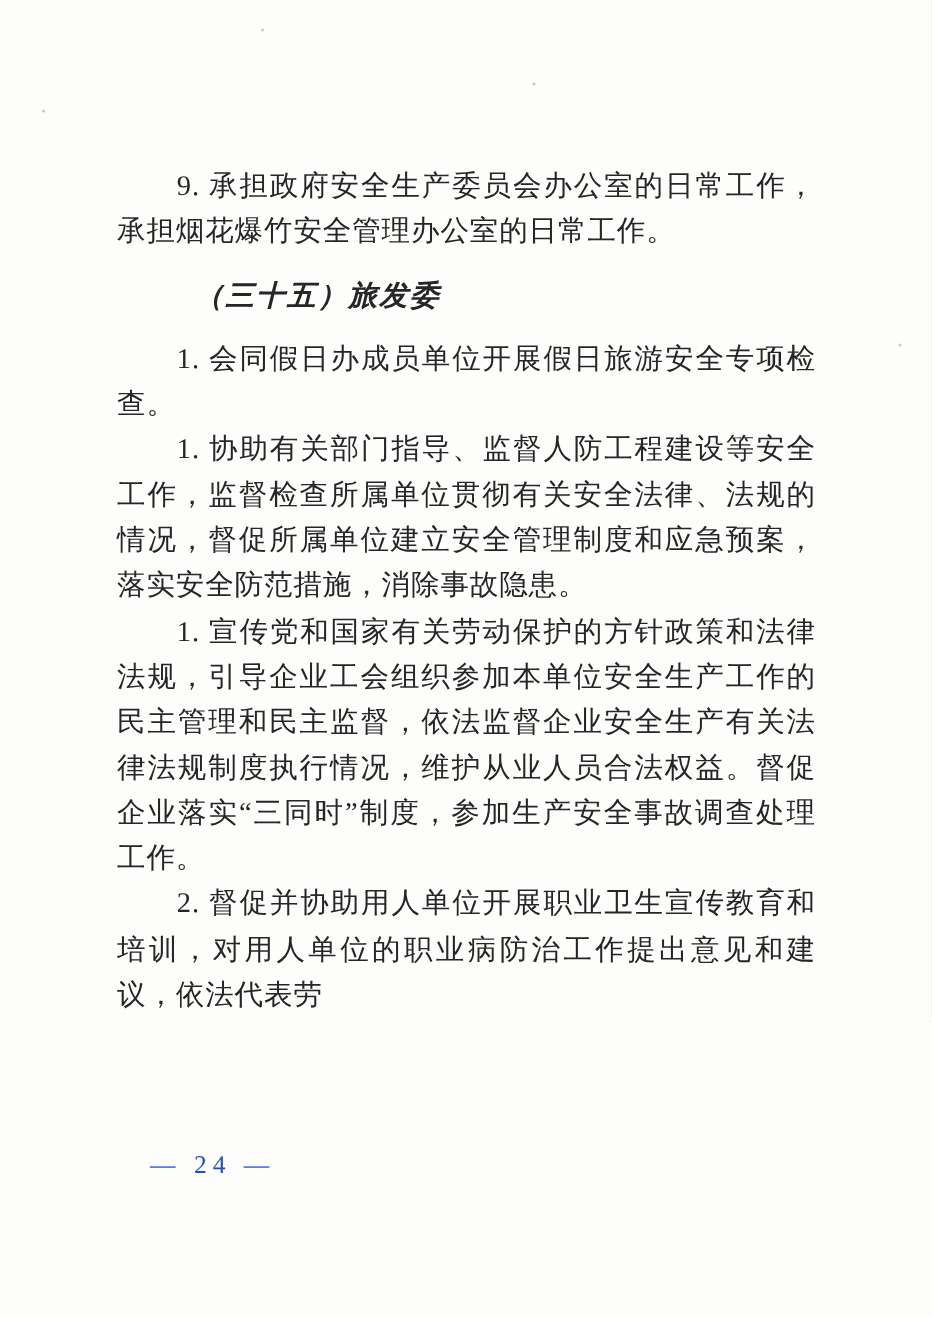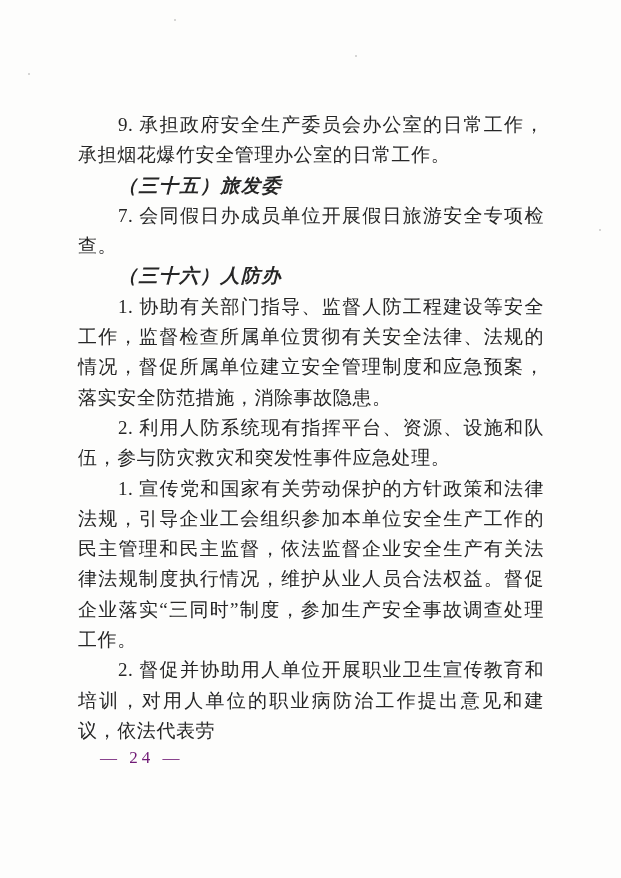--- a/index.html
+++ b/index.html
@@ -26,54 +26,52 @@
     line-height: 30.3px;
     text-align: justify;
     text-justify: inter-character;
   }
   .paragraph {
     margin: 0;
     text-indent: 2.1em;
     letter-spacing: 0.6px;
   }
   .heading {
-    margin: 0;
+    margin: 12px;
     text-indent: 2.1em;
     font-weight: bold;
     font-style: italic;
     letter-spacing: 1.5px;
   }
   .page-number {
     position: absolute;
     left: 100px;
-    top: 748px;
+    top: 767px;
     font-size: 17px;
     letter-spacing: 4px;
-    color: #701a75;
+    color: #1d4ed8;
   }
   
   .speck {
     position: absolute;
     background: #c9c9c9;
     border-radius: 50%;
     width: 2px;
     height: 2px;
   }
 </style>
 </head>
 <body>
 
 <div class="page">
   <div class="doc-body">
       <div class="paragraph">9. 承担政府安全生产委员会办公室的日常工作，承担烟花爆竹安全管理办公室的日常工作。</div>
       <div class="heading">（三十五）旅发委</div>
-      <div class="paragraph">7. 会同假日办成员单位开展假日旅游安全专项检查。</div>
-      <div class="heading">（三十六）人防办</div>
+      <div class="paragraph">1. 会同假日办成员单位开展假日旅游安全专项检查。</div>
       <div class="paragraph">1. 协助有关部门指导、监督人防工程建设等安全工作，监督检查所属单位贯彻有关安全法律、法规的情况，督促所属单位建立安全管理制度和应急预案，落实安全防范措施，消除事故隐患。</div>
-      <div class="paragraph">2. 利用人防系统现有指挥平台、资源、设施和队伍，参与防灾救灾和突发性事件应急处理。</div>
       <div class="paragraph">1. 宣传党和国家有关劳动保护的方针政策和法律法规，引导企业工会组织参加本单位安全生产工作的民主管理和民主监督，依法监督企业安全生产有关法律法规制度执行情况，维护从业人员合法权益。督促企业落实“三同时”制度，参加生产安全事故调查处理工作。</div>
       <div class="paragraph">2. 督促并协助用人单位开展职业卫生宣传教育和培训，对用人单位的职业病防治工作提出意见和建议，依法代表劳</div>
     </div>
   <div class="page-number">— 24 —</div>
   <div class="speck" style="left:174px; top:19px;"></div>
   <div class="speck" style="left:355px; top:55px;"></div>
   <div class="speck" style="left:28px; top:73px;"></div>
   <div class="speck" style="left:599px; top:229px;"></div>
 </div>
 

